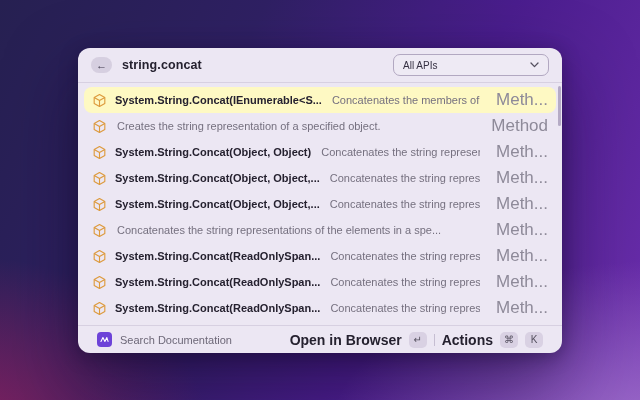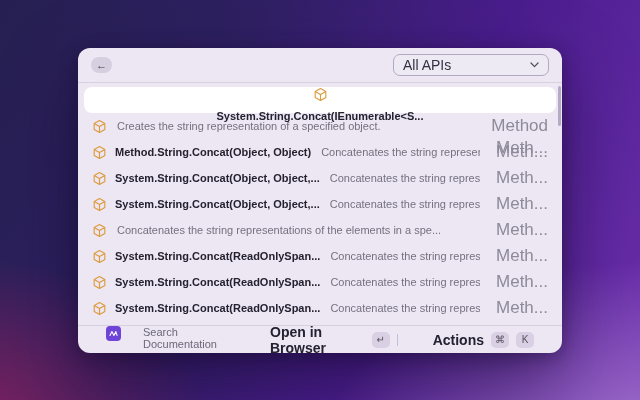--- a/index.html
+++ b/index.html
@@ -25,57 +25,58 @@
     color:#3a3547;font-size:11px;line-height:1;cursor:pointer;padding:0;
     font-family:"Liberation Sans", sans-serif;
   }
   .query{font-size:12.5px;font-weight:700;color:#25212f;letter-spacing:.1px;}
   .dropdown{
     margin-left:auto;width:156px;height:22px;box-sizing:border-box;
     border:1px solid #b2a8c1;border-radius:7px;background:rgba(255,255,255,.12);
     display:flex;align-items:center;justify-content:space-between;
     padding:0 9px;cursor:pointer;
   }
-  .dropdown .dd-label{font-size:14px;color:#353042;}
+  .dropdown .dd-label{font-size:10px;color:#353042;}
   .divider-h{height:1px;background:#d7d0e1;margin:0;flex:0 0 1px;}
   
   .list{flex:1 1 auto;padding:4px 6px;position:relative;display:flex;flex-direction:column;}
   .row{
     height:26px;flex:0 0 26px;display:flex;align-items:center;gap:8px;
     padding:0 8px;border-radius:8px;cursor:pointer;min-width:0;
   }
-  .row.selected{background:#ffffff;flex-direction:column;}
+  .row.selected{background:#fef9c3;}
   .row-title{font-size:11px;font-weight:600;color:#25212f;white-space:nowrap;flex:0 0 auto;}
   .row-desc{font-size:11px;color:#75707f;white-space:nowrap;overflow:hidden;flex:0 1 auto;margin-left:2px;}
   .row-type{font-size:17px;color:#8e8a99;white-space:nowrap;flex:0 0 auto;margin-left:auto;padding-left:8px;}
   .cube{flex:0 0 15px;width:15px;height:15px;display:flex;align-items:center;}
   .scroll-thumb{position:absolute;right:1px;top:3px;width:3px;height:40px;border-radius:2px;background:#b5abc5;}
   
-  .footer{height:27px;flex:0 0 27px;display:flex;gap:22px;padding:0 28px;}
+  .footer{height:27px;flex:0 0 27px;display:flex;align-items:center;gap:8px;padding:0 19px;}
   .ext-icon{width:15px;height:15px;border-radius:4px;background:#6d43d8;display:flex;align-items:center;justify-content:center;flex:0 0 15px;}
   .ext-label{font-size:11px;color:#6d6878;}
   .footer-right{margin-left:auto;display:flex;align-items:center;gap:7px;}
   .action-label{font-size:14px;font-weight:700;color:#25212f;}
-  .action-label.plain{font-weight:600;margin-left:28px;}
+  .action-label.plain{font-weight:600;}
   .key{
     min-width:18px;height:16px;padding:0 4px;border-radius:5px;background:#d9d1e3;
     display:flex;align-items:center;justify-content:center;
     font-size:10px;color:#55505f;box-sizing:border-box;
   }
   .vdiv{width:1px;height:12px;background:#c6bed2;}
 </style>
 </head>
 <body>
 
 <div class="window">
 
   <div class="header">
     <button class="back-pill">
       <span>←</span>
     </button>
+    <span class="query">string.concat</span>
     <div class="dropdown">
       <span class="dd-label">All APIs</span>
       <span style="display:flex;">
         <svg width="9" height="6" viewBox="0 0 9 6">
             <path d="M1 1 L4.5 4.6 L8 1" fill="none" stroke="#55505f" stroke-width="1.3" stroke-linecap="round" stroke-linejoin="round"></path>
           </svg>
       </span>
     </div>
   </div>
 
@@ -113,21 +114,21 @@
       <div class="row">
     <span class="cube">
       <svg width="15" height="15" viewBox="0 0 24 24">
         <g fill="none" stroke="#dd9a3c" stroke-width="1.8" stroke-linejoin="round">
           <path d="M12 2.5 L20.5 7.25 V16.75 L12 21.5 L3.5 16.75 V7.25 Z"></path>
           <path d="M3.5 7.25 L12 12 L20.5 7.25"></path>
           <path d="M12 12 V21.5"></path>
         </g>
       </svg>
     </span>
-    <span class="row-title">Method.String.Concat(Object, Object)</span>
+    <span class="row-title">System.String.Concat(Object, Object)</span>
     <span class="row-desc">Concatenates the string representations of two specified o...</span>
     <span class="row-type">Meth...</span>
   </div>
       <div class="row">
     <span class="cube">
       <svg width="15" height="15" viewBox="0 0 24 24">
         <g fill="none" stroke="#dd9a3c" stroke-width="1.8" stroke-linejoin="round">
           <path d="M12 2.5 L20.5 7.25 V16.75 L12 21.5 L3.5 16.75 V7.25 Z"></path>
           <path d="M3.5 7.25 L12 12 L20.5 7.25"></path>
           <path d="M12 12 V21.5"></path>

